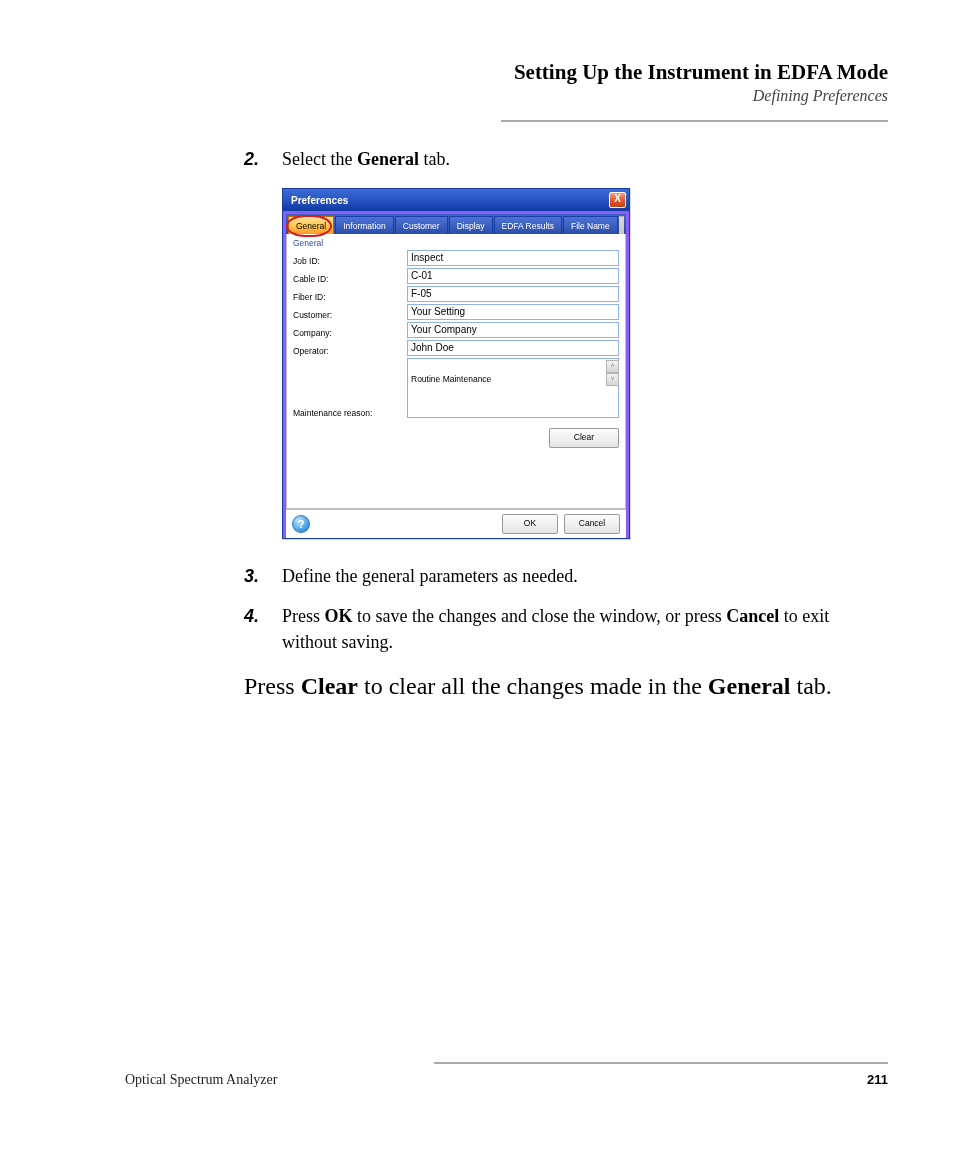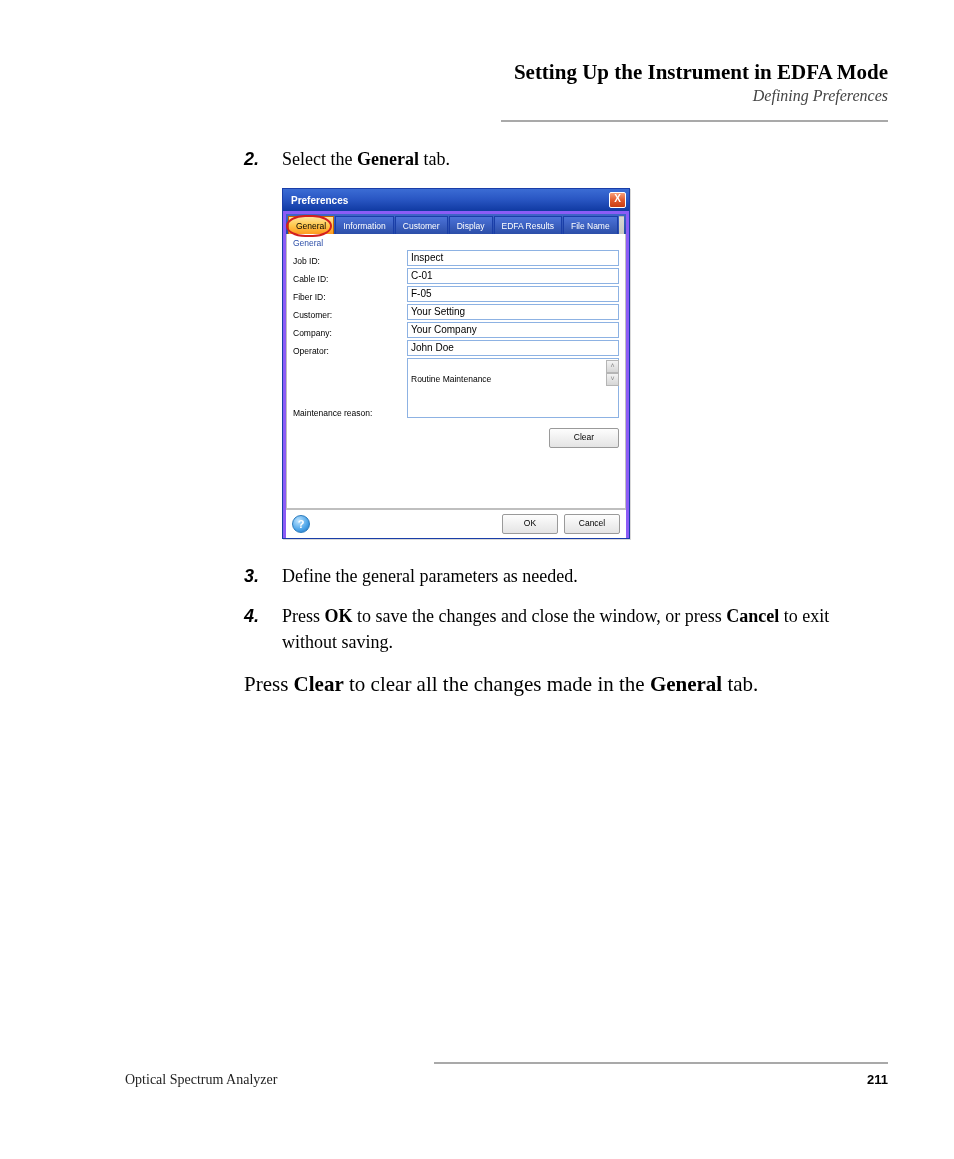--- a/index.html
+++ b/index.html
@@ -69,21 +69,21 @@
     width: 38px;
     flex: 0 0 38px;
   }
   .step-body {
     font-family: Georgia, serif;
   }
   .step-body b { font-weight: 700; }
 
   .para {
     margin-top: 10px;
-    font-size: 21px;
+    font-size: 24px;
     line-height: 1.45;
   }
   .para b { font-weight: 700; }
 
   
   .dialog-wrap {
     margin: 16px 0 24px 38px;
   }
   .dialog {
     width: 346px;

